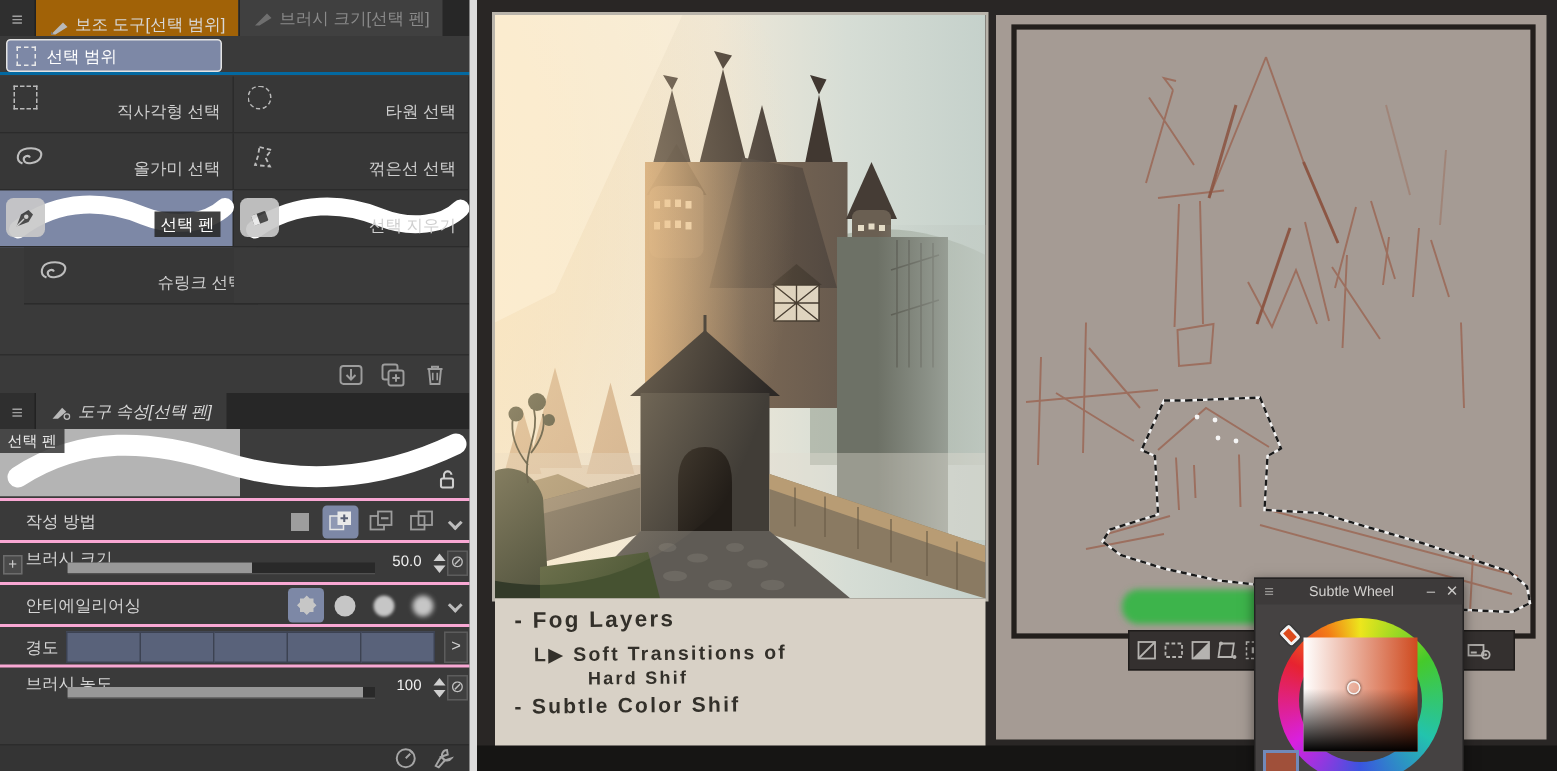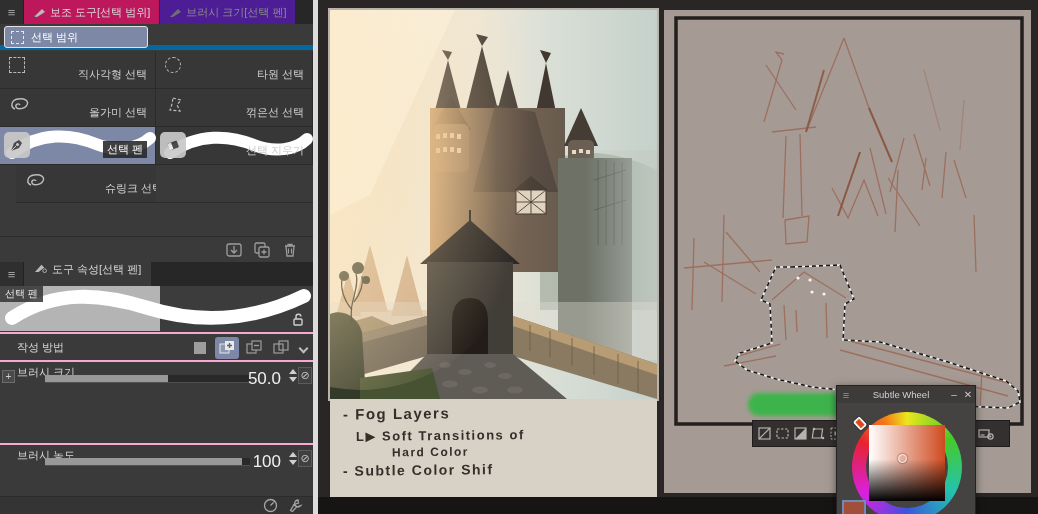--- a/index.html
+++ b/index.html
@@ -6,53 +6,53 @@
   html,body { background:#111; }
   #app { position:relative; width:1038px; height:514px; overflow:hidden;
          font-family:"Liberation Sans","DejaVu Sans",sans-serif; color:#d2d2d2;
          background:#292626; }
   
   .left-panel { position:absolute; left:0; top:0; width:313px; height:514px; background:#3a3a3a; }
   .panel-divider { position:absolute; left:313px; top:0; width:5px; height:514px; background:#dcdcdc; }
   .tabbar { position:absolute; left:0; width:313px; height:24px; background:#272727; display:flex; align-items:stretch; }
   .hamburger { width:24px; display:flex; align-items:center; justify-content:center; color:#9f9f9f; font-size:13px; background:#2f2f2f; border-right:1px solid #222; cursor:pointer; }
   .tab { display:flex; align-items:center; gap:4px; padding:0 9px; font-size:11px; }
-  .tab.active { background:#be185d; color:#d8d8d8; }
-  .tab.inactive { background:#4c1d95; color:#8b8b8b; border-left:1px solid #262626; }
+  .tab.active { background:#a16207; color:#d8d8d8;align-items:flex-end; }
+  .tab.inactive { background:#404040; color:#8b8b8b; border-left:1px solid #262626; }
   .pen-ic { width:13px; height:11px; }
-  .subtool-group-row { position:absolute; left:0; top:24px; width:313px; height:26px; background:#3a3a3a; border-bottom:5px solid #0369a1; }
+  .subtool-group-row { position:absolute; left:0; top:24px; width:313px; height:26px; background:#3a3a3a; border-bottom:2px solid #0369a1; }
   .group-chip { position:absolute; left:4px; top:2px; width:144px; height:22px; background:#7d88a6; border:1px solid #e3e3e3; border-radius:3px; display:flex; align-items:center; gap:7px; padding:0 6px; color:#fff; font-size:11px; }
   .dash-sq { width:13px; height:13px; border:1px dashed #e9e9e9; }
   .tool-grid { position:absolute; left:0; top:51px; width:313px; }
   .tool-cell { position:absolute; width:156px; height:38px; background:#373737; border-bottom:1px solid #2b2b2b; border-right:1px solid #2b2b2b; cursor:pointer; }
   .tool-cell.sel { background:#7d88a6; }
   .tool-cell .ticon { position:absolute; left:9px; top:6px; }
   .tool-cell .tlabel { position:absolute; right:8px; bottom:6px; font-size:11px; color:#cfcfcf; }
   .tool-cell.sel .tlabel { color:#fff; }
   .label-chip { background:rgba(38,38,38,.88); padding:1px 4px; }
   .dashc { width:16px; height:16px; border:1px dashed #b9b9b9; border-radius:50%; }
   .dashs { width:16px; height:16px; border:1px dashed #b9b9b9; }
   .badge { position:absolute; left:4px; top:5px; width:26px; height:26px; background:#c9c9c9; border-radius:5px; display:flex; align-items:center; justify-content:center; opacity:.92; }
   .strokeSvg { position:absolute; left:0; top:0; }
   .subtool-footer { position:absolute; left:0; top:236px; width:313px; height:26px; background:#3a3a3a; border-top:1px solid #2d2d2d; display:flex; justify-content:flex-end; align-items:center; gap:10px; padding-right:14px; }
   .ficon { width:18px; height:18px; cursor:pointer; }
   
   .tp { position:absolute; left:0; top:262px; width:313px; height:252px; background:#3a3a3a; }
   .tp-head { position:absolute; left:0; top:0; width:313px; height:24px; background:#272727; display:flex; }
-  .tp-tab { display:flex; gap:5px; background:#3a3a3a; padding:0 10px; font-size:11px; color:#d8d8d8; }
+  .tp-tab { display:flex; align-items:center; gap:5px; background:#3a3a3a; padding:0 10px; font-size:11px; color:#d8d8d8;font-style:italic; }
   .preview { position:absolute; left:0; top:24px; width:313px; height:45px; background:#3c3c3c; overflow:hidden; }
   .preview .lite { position:absolute; left:0; top:0; width:160px; height:45px; background:#b4b4b4; }
   .pv-label { position:absolute; left:0; top:0; background:rgba(52,52,52,.85); color:#e8e8e8; font-size:10px; padding:1px 5px; }
   .lock { position:absolute; right:8px; bottom:4px; }
   .row { position:absolute; left:0; width:313px; background:#3a3a3a; border-top:2px solid #f9a8d4; }
   .rlabel { position:absolute; left:17px; top:6px; font-size:11px; color:#d6d6d6; }
   .plus-box { position:absolute; left:2px; top:8px; width:13px; height:13px; background:#4a4a4a; border:1px solid #6c6c6c; color:#d0d0d0; font-size:10px; line-height:11px; text-align:center; cursor:pointer; }
   .slider { position:absolute; left:45px; bottom:5px; width:205px; height:8px; background:#292929; border-bottom:1px solid #515151; cursor:pointer; }
   .slider .fill { height:100%; background:#989898; }
-  .val { position:absolute; right:32px; font-size:17px; color:#f0f0f0; }
+  .val { position:absolute; right:32px; font-size:10px; color:#f0f0f0; }
   .spin { position:absolute; right:16px; display:flex; flex-direction:column; gap:3px; cursor:pointer; }
   .spin .up { width:0; height:0; border-left:4px solid transparent; border-right:4px solid transparent; border-bottom:5px solid #cfcfcf; }
   .spin .dn { width:0; height:0; border-left:4px solid transparent; border-right:4px solid transparent; border-top:5px solid #cfcfcf; }
   .nodyn { position:absolute; right:1px; width:14px; height:17px; background:#404040; border:1px solid #5c5c5c; color:#c2c2c2; font-size:11px; line-height:15px; text-align:center; cursor:pointer; }
   .mode-ics { position:absolute; right:6px; top:3px; display:flex; align-items:center; gap:3px; }
   .mbtn { width:24px; height:22px; border-radius:3px; display:flex; align-items:center; justify-content:center; cursor:pointer; }
   .mbtn.sel { background:#7d88a6; }
   .chev { width:7px; height:7px; border-left:2px solid #bdbdbd; border-bottom:2px solid #bdbdbd; transform:rotate(-45deg); margin-left:4px; cursor:pointer; }
   .aa-ics { position:absolute; right:6px; top:2px; display:flex; align-items:center; gap:2px; }
   .abtn { width:24px; height:23px; border-radius:3px; display:flex; align-items:center; justify-content:center; cursor:pointer; }
@@ -262,21 +262,52 @@
             <div class="fill" style="width:60%"></div>
           </div>
         <span class="val" style="top:7px">50.0</span>
         <span class="spin" style="top:7px">
             <span class="up"></span>
             <span class="dn"></span>
           </span>
         <span class="nodyn" style="top:5px">⊘</span>
       </div>
 
-
+      <div class="row" style="top:126px;height:28px">
+        <span class="rlabel">안티에일리어싱</span>
+        <div class="aa-ics">
+          <div class="abtn sel">
+              <svg width="15" height="15" viewBox="0 0 15 15">
+                <path d="M7.5,1 L9.5,3 H12 V5.5 L14,7.5 L12,9.5 V12 H9.5 L7.5,14 L5.5,12 H3 V9.5 L1,7.5 L3,5.5 V3 H5.5 Z" fill="#c6c6c6"></path>
+              </svg>
+            </div>
+          <div class="abtn">
+              <span class="circle"></span>
+            </div>
+          <div class="abtn">
+              <span class="circle blur1"></span>
+            </div>
+          <div class="abtn">
+              <span class="circle blur2"></span>
+            </div>
+          <span class="chev"></span>
+        </div>
+      </div>
+
+      <div class="row" style="top:154px;height:27px">
+        <span class="rlabel">경도</span>
+        <div class="seg-wrap">
+          <div class="seg"></div>
+          <div class="seg"></div>
+          <div class="seg"></div>
+          <div class="seg"></div>
+          <div class="seg"></div>
+        </div>
+        <span class="seg-arrow">&gt;</span>
+      </div>
 
       <div class="row" style="top:181px;height:28px">
         <span class="rlabel" style="top:3px">브러시 농도</span>
         <div class="slider">
             <div class="fill" style="width:96%"></div>
           </div>
         <span class="val" style="top:7px">100</span>
         <span class="spin" style="top:7px">
             <span class="up"></span>
             <span class="dn"></span>
@@ -406,21 +437,21 @@
       <circle cx="14" cy="266" r="5" fill="#2f3526"></circle>
         <circle cx="28" cy="258" r="6" fill="#2f3526"></circle>
         <circle cx="36" cy="270" r="4" fill="#2f3526"></circle>
       <ellipse cx="30" cy="150" rx="190" ry="230" fill="url(#glow)"></ellipse>
       <polygon points="0,0 125,0 40,185 0,205" fill="#fff3dd" opacity="0.45"></polygon>
     </svg>
 
     <div class="notes">
       <div class="n1">- Fog Layers</div>
       <div class="n2">L▶ Soft Transitions of</div>
-      <div class="n3">Hard Color</div>
+      <div class="n3">Hard Shif</div>
       <div class="n4">- Subtle Color Shif</div>
     </div>
 
     <div class="page">
       <svg width="367" height="483" viewBox="0 0 367 483">
         <defs>
             <filter id="gb" x="-30%" y="-30%" width="160%" height="160%">
               <feGaussianBlur stdDeviation="2.2"></feGaussianBlur>
             </filter>
           </defs>

